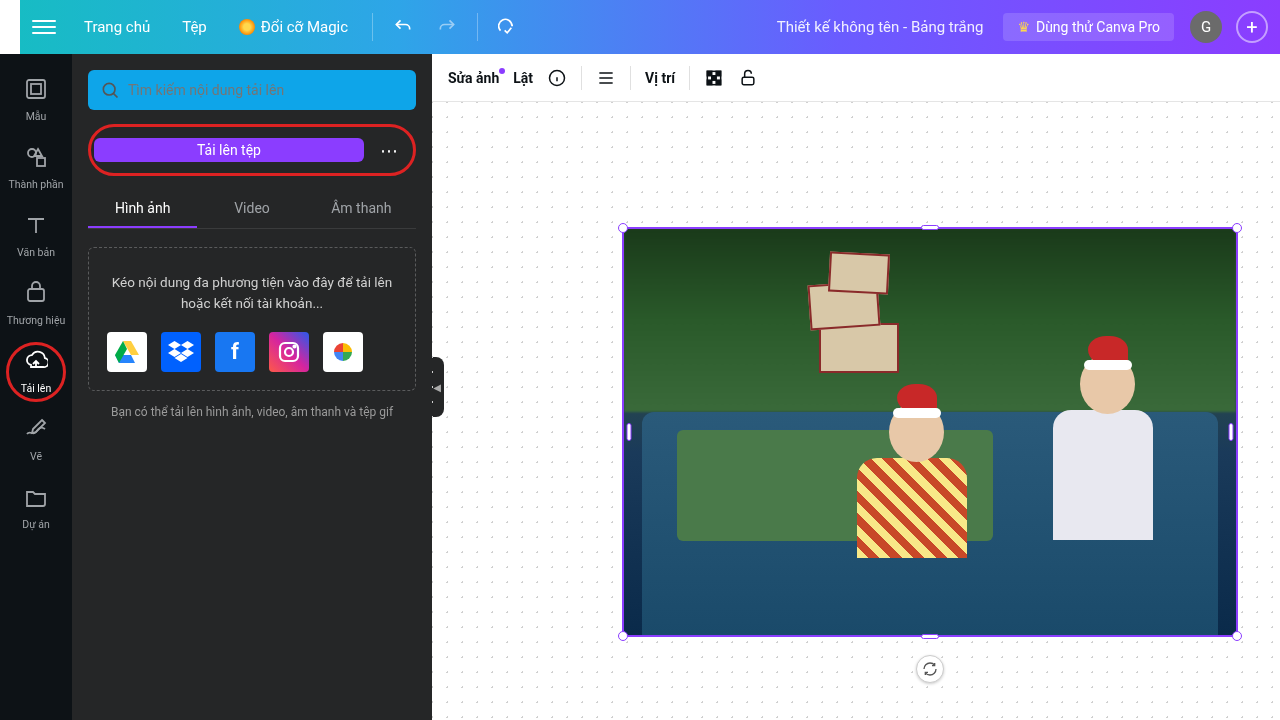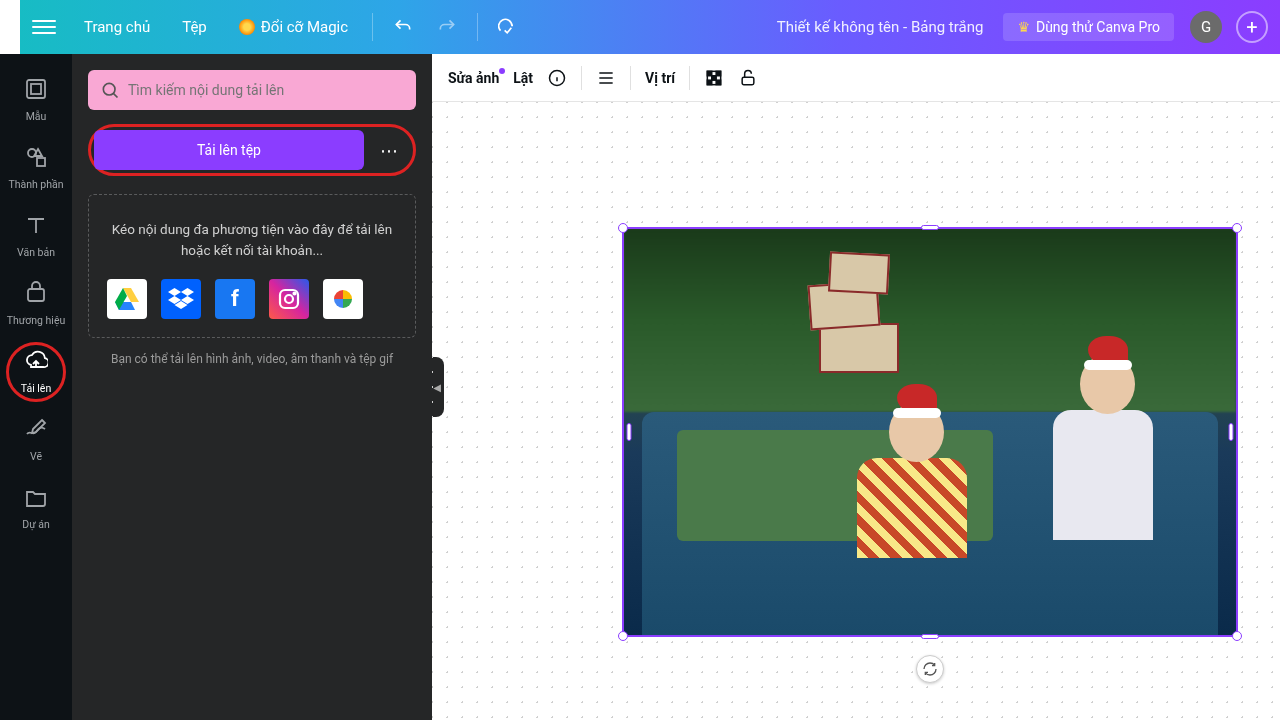--- a/index.html
+++ b/index.html
@@ -19,25 +19,25 @@
 .plus-btn { width:32px; height:32px; border-radius:50%; border:2px solid rgba(255,255,255,0.5); display:flex; align-items:center; justify-content:center; cursor:pointer; margin-left:6px; font-size:20px; }
 .main { display:flex; height:666px; }
 .rail { width:72px; background:#0d1216; display:flex; flex-direction:column; align-items:center; padding-top:14px; gap:4px; }
 .rail-item { width:64px; height:64px; display:flex; flex-direction:column; align-items:center; justify-content:center; gap:9px; color:#a0a4a8; cursor:pointer; border-radius:8px; font-size:10.5px; }
 .rail-item svg { width:24px; height:24px; stroke:#a0a4a8; fill:none; stroke-width:1.8; }
 .rail-item.active { color:#fff; }
 .rail-item.active svg { stroke:#fff; }
 .rail-item.highlight { position:relative; }
 .rail-item.highlight::before { content:""; position:absolute; inset:2px; border:3px solid #d22; border-radius:50%; }
 .panel { width:360px; background:#252627; color:#fff; padding:16px; display:flex; flex-direction:column; position:relative; }
-.search-box { background:#f9a8d4; border-radius:6px; height:40px; display:flex; align-items:center; padding:0 12px; gap:8px; }
+.search-box { background:#0ea5e9; border-radius:6px; height:40px; display:flex; align-items:center; padding:0 12px; gap:8px; }
 .search-box svg { width:20px; height:20px; stroke:#555; fill:none; stroke-width:2; }
 .search-box input { border:none; outline:none; flex:1; font-size:14px; color:#333; background:transparent; }
 .upload-row { margin-top:14px; position:relative; border:3px solid #d22; border-radius:28px; padding:3px; display:flex; gap:6px; align-items:center; }
-.upload-btn { flex:1; height:40px; background:#8b3dff; border-radius:6px; display:flex; align-items:center; justify-content:center; font-size:14px; cursor:pointer; color:#fff; }
+.upload-btn { flex:1; height:24px; background:#8b3dff; border-radius:6px; display:flex; align-items:center; justify-content:center; font-size:14px; cursor:pointer; color:#fff; }
 .more-btn { width:40px; height:40px; display:flex; align-items:center; justify-content:center; cursor:pointer; color:#fff; font-size:18px; letter-spacing:2px; }
 .tabs { display:flex; margin-top:14px; border-bottom:1px solid #3a3b3c; }
 .tab { flex:1; text-align:center; padding:10px 0; font-size:14px; color:#a0a4a8; cursor:pointer; }
 .tab.active { color:#fff; border-bottom:2px solid #8b3dff; }
 .dropzone { margin-top:18px; border:1.5px dashed #5a5b5c; border-radius:6px; padding:24px 18px 18px; text-align:center; }
 .dropzone p { font-size:13.5px; color:#d0d0d0; line-height:1.55; }
 .svc-grid { display:flex; flex-wrap:wrap; gap:14px; margin-top:18px; justify-content:flex-start; }
 .svc { width:40px; height:40px; border-radius:4px; display:flex; align-items:center; justify-content:center; cursor:pointer; font-weight:bold; font-size:22px; color:#fff; }
 .svc.drive { background:#fff; }
 .svc.dropbox { background:#0061fe; }
@@ -184,20 +184,25 @@
       <svg viewBox="0 0 24 24">
           <circle cx="11" cy="11" r="7"></circle>
           <path d="M21 21l-5-5"></path>
         </svg>
       <input placeholder="Tìm kiếm nội dung tải lên" style="">
     </div>
     <div class="upload-row">
       <div class="upload-btn">Tải lên tệp</div>
       <div class="more-btn">⋯</div>
     </div>
+    <div class="tabs">
+      <div class="tab active">Hình ảnh</div>
+      <div class="tab">Video</div>
+      <div class="tab">Âm thanh</div>
+    </div>
     <div class="dropzone">
       <p>Kéo nội dung đa phương tiện vào đây để tải lên hoặc kết nối tài khoản...</p>
       <div class="svc-grid">
         <div class="svc drive">
             <svg width="24" height="22" viewBox="0 0 24 22">
               <path d="M8 0h8l8 14h-8z" fill="#ffcf40"></path>
               <path d="M0 14l4 8h16l-4-8z" fill="#2684fc"></path>
               <path d="M8 0L0 14l4 8 8-14z" fill="#00ac47"></path>
             </svg>
           </div>

